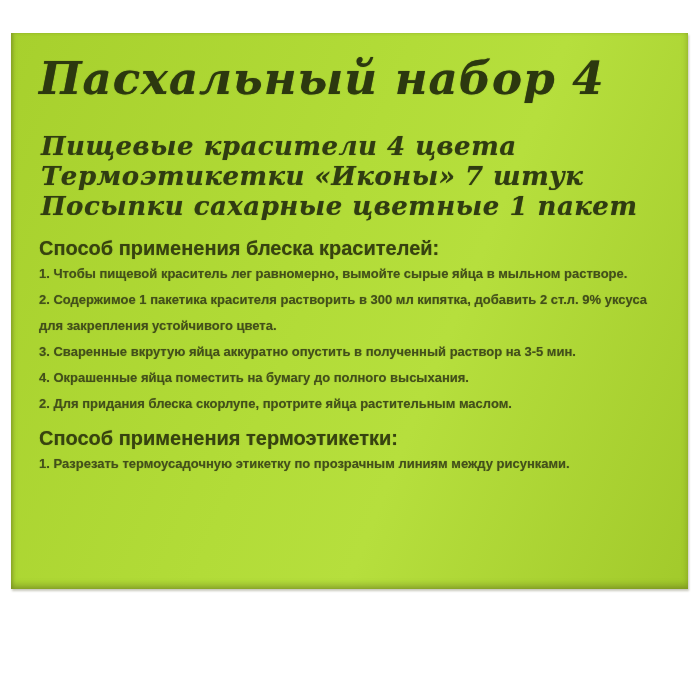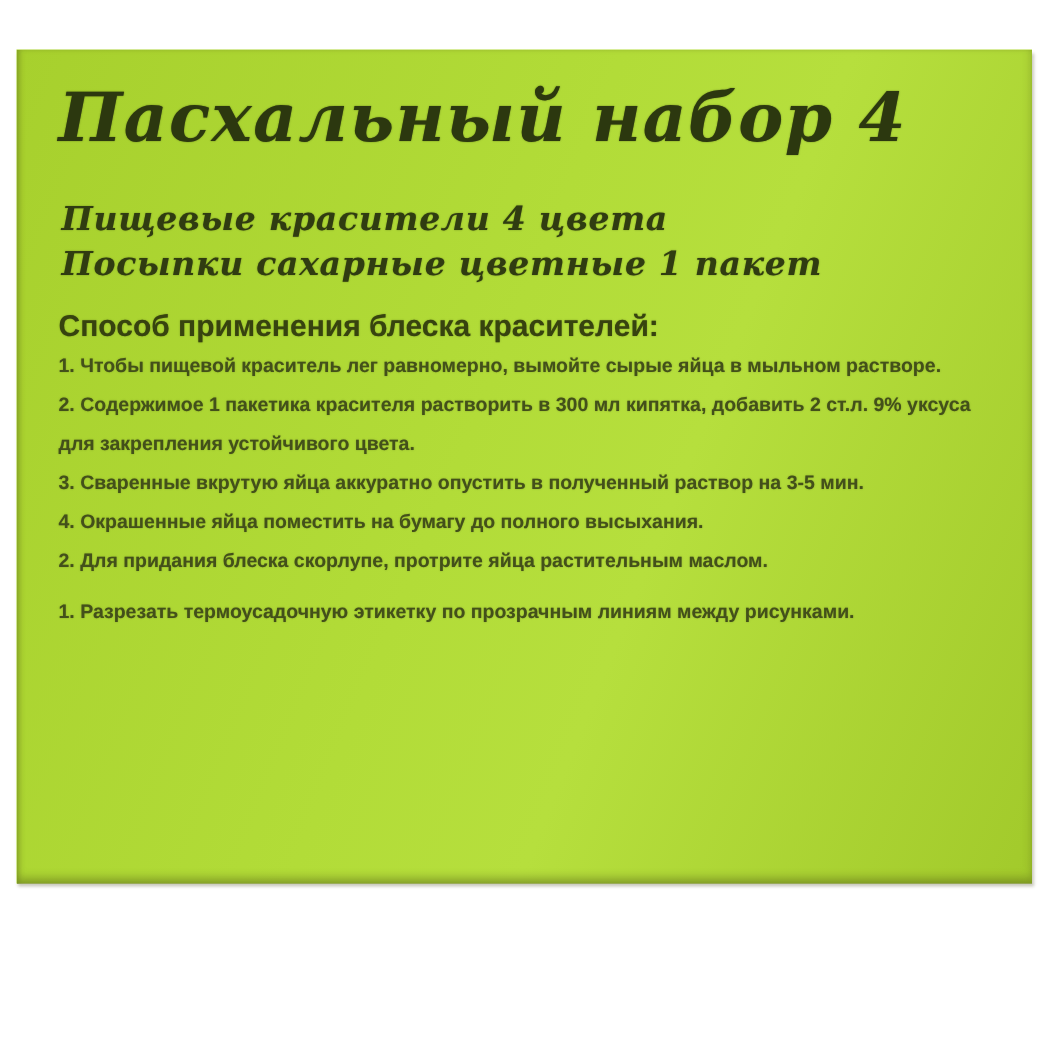--- a/index.html
+++ b/index.html
@@ -39,21 +39,21 @@
     text-shadow: 0 0 1px rgba(44, 56, 15, 0.7);
     margin: 0 0 26px 10px;
   }
   .contents-list {
     margin-left: 12px;
   }
   .contents-item {
     font-family: "DejaVu Serif", serif;
     font-style: italic;
     font-weight: bold;
-    font-size: 22px;
+    font-size: 26px;
     line-height: 30px;
     color: #303c11;
     letter-spacing: 0.5px;
     text-shadow: 0 0 1px rgba(48, 60, 17, 0.6);
     white-space: nowrap;
   }
   .section {
     margin-left: 10px;
   }
   .section-dyes {
@@ -82,30 +82,32 @@
 </style>
 </head>
 <body>
 
 <div class="label-panel">
 
   <div class="product-title">Пасхальный набор 4</div>
 
   <div class="contents-list">
     <div class="contents-item">Пищевые красители 4 цвета</div>
+    <div class="contents-item">Термоэтикетки «Иконы» 7 штук</div>
     <div class="contents-item">Посыпки сахарные цветные 1 пакет</div>
   </div>
 
   <div class="section section-dyes">
     <p class="section-heading">Способ применения блеска красителей:</p>
     <p class="instruction-step">1. Чтобы пищевой краситель лег равномерно, вымойте сырые яйца в мыльном растворе.</p>
     <p class="instruction-step">2. Содержимое 1 пакетика красителя растворить в 300 мл кипятка, добавить 2 ст.л. 9% уксуса для закрепления устойчивого цвета.</p>
     <p class="instruction-step">3. Сваренные вкрутую яйца аккуратно опустить в полученный раствор на 3-5 мин.</p>
     <p class="instruction-step">4. Окрашенные яйца поместить на бумагу до полного высыхания.</p>
     <p class="instruction-step">2. Для придания блеска скорлупе, протрите яйца растительным маслом.</p>
   </div>
 
   <div class="section section-thermo">
+    <p class="section-heading">Способ применения термоэтикетки:</p>
     <p class="instruction-step">1. Разрезать термоусадочную этикетку по прозрачным линиям между рисунками.</p>
 
   </div>
 
 </div>
 
 </body></html>

